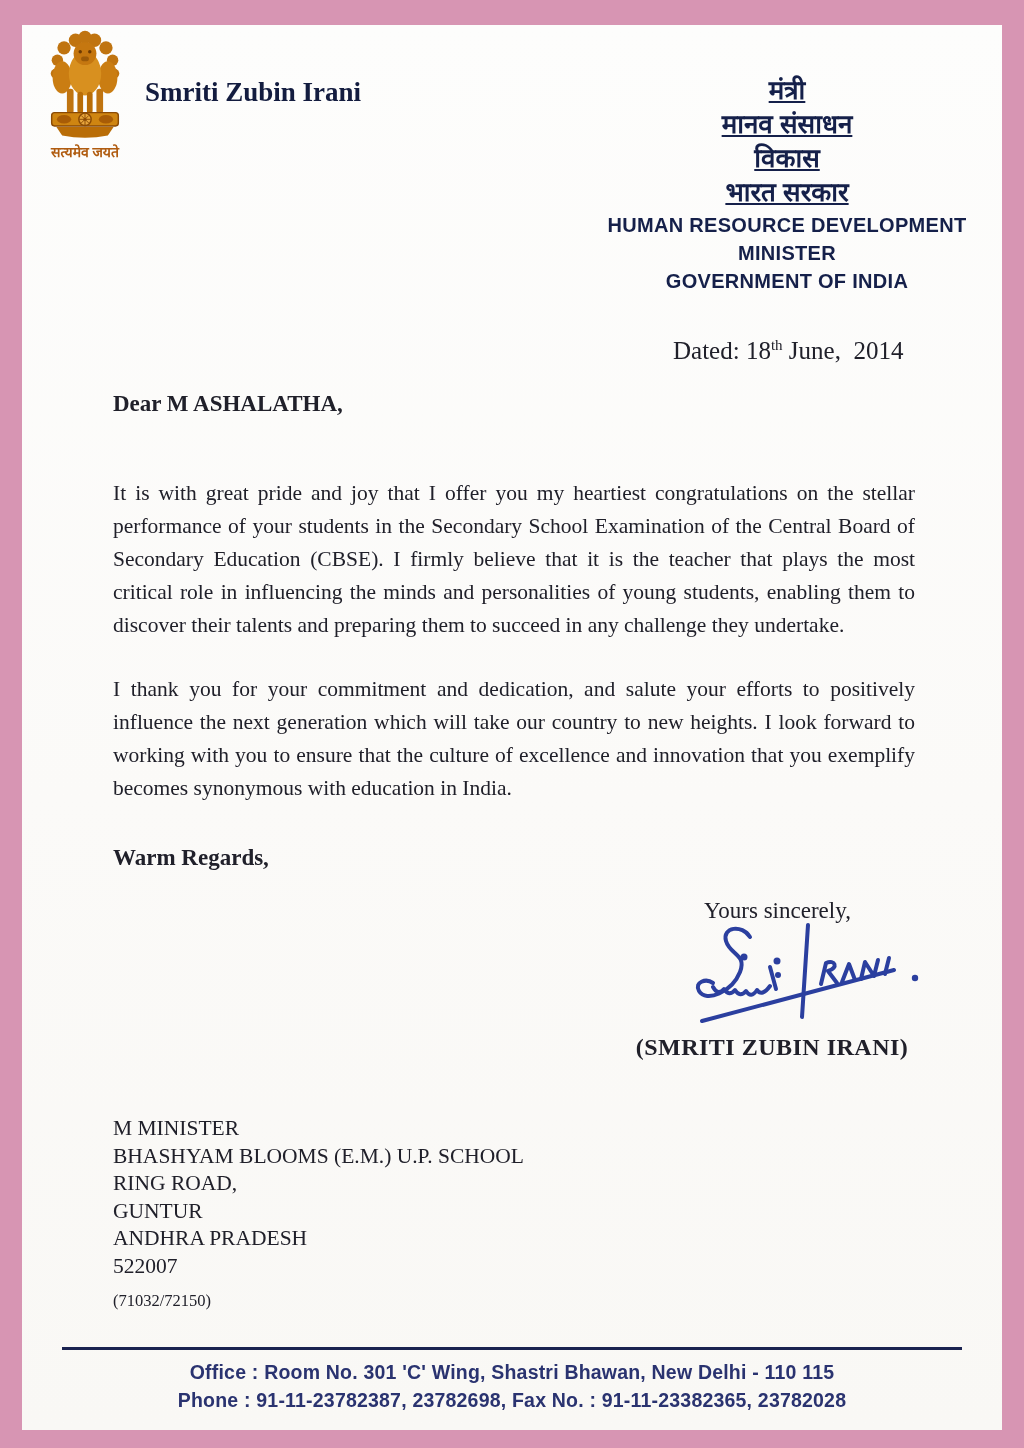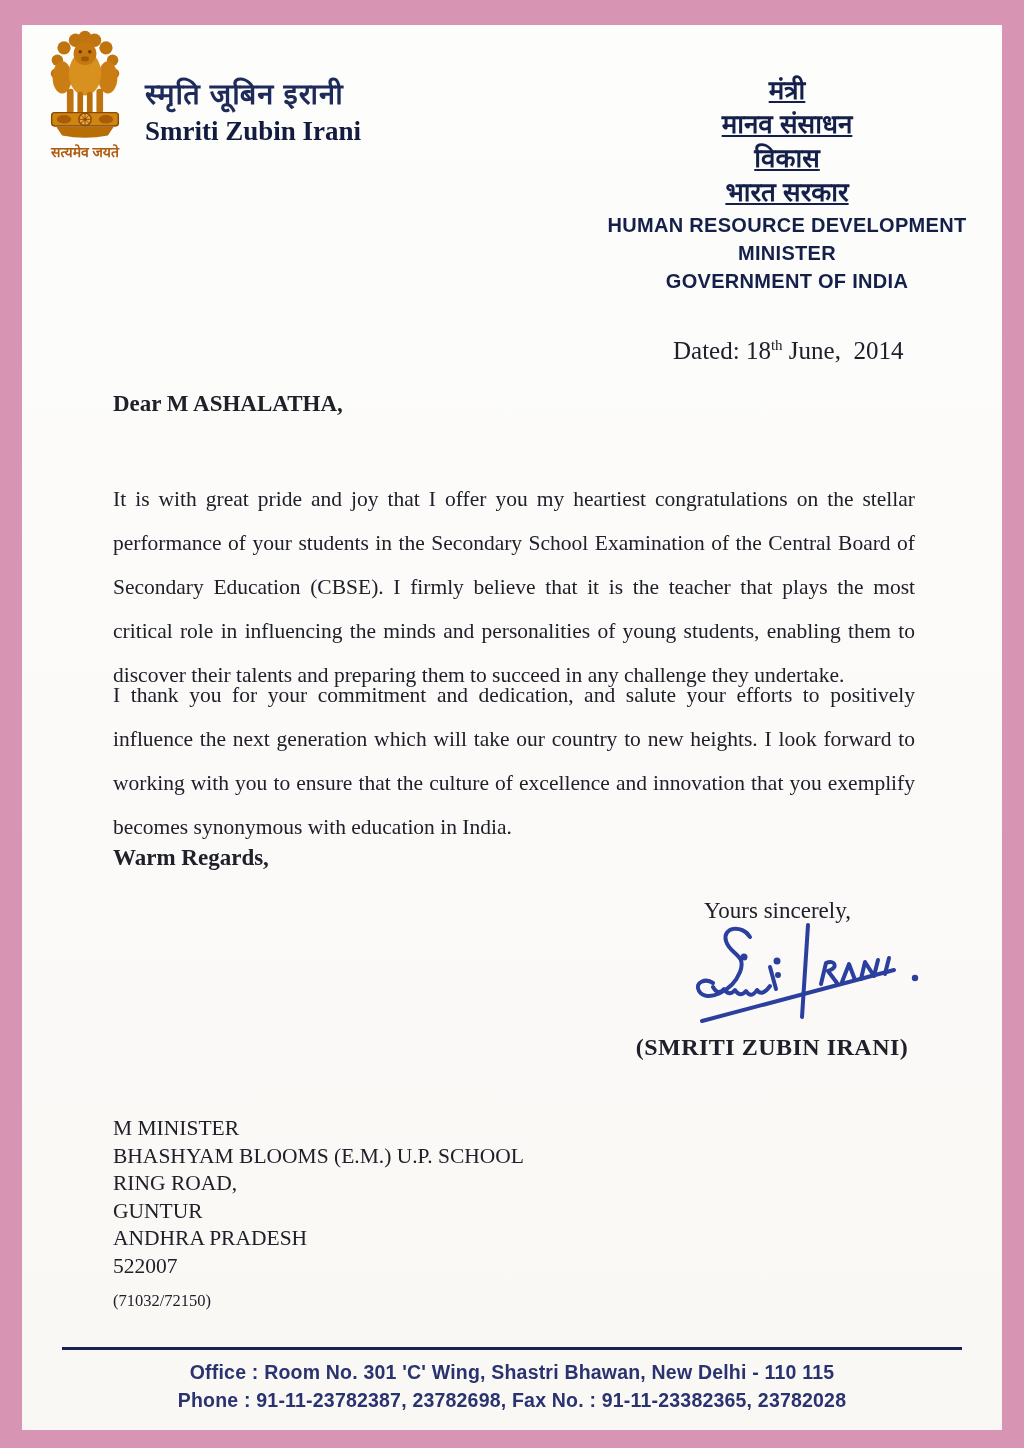--- a/index.html
+++ b/index.html
@@ -62,21 +62,21 @@
     position:absolute;left:651px;top:312px;
     font-size:25px;white-space:pre-wrap;
   }
   .date-line sup{font-size:15px;vertical-align:super;line-height:0;}
   .salutation{
     position:absolute;left:91px;top:366px;
     font-size:23px;font-weight:bold;
   }
   .para{
     position:absolute;left:91px;width:802px;
-    font-size:21.5px;line-height:44px;
+    font-size:21.5px;line-height:33px;
     text-align:justify;text-align-last:left;
   }
   .para-1{top:452px;}
   .para-2{top:648px;}
   .closing{
     position:absolute;left:91px;top:820px;
     font-size:23px;font-weight:bold;
   }
   .signoff{
     position:absolute;left:682px;top:873px;
@@ -148,21 +148,20 @@
         <circle cx="42" cy="92" r="6.5" fill="#e8a63c" stroke="#8a4a04" stroke-width="1.5"></circle>
         <circle cx="42" cy="92" r="1.6" fill="#8a4a04"></circle>
         <path d="M42,86 L42,98 M36,92 L48,92 M38,88 L46,96 M46,88 L38,96" stroke="#8a4a04" stroke-width="1"></path>
 
         <path d="M12,100 L72,100 L66,109 Q42,114 18,109 Z" fill="#b96d07"></path>
       </svg>
       <div class="emblem-motto">सत्यमेव जयते</div>
     </div>
 
     <div class="sender-block">
-      <div class="sender-hindi">स्मृति जूबिन इरानी</div>
       <div class="sender-name">Smriti Zubin Irani</div>
     </div>
 
     <div class="office-block">
       <div class="office-hindi-line">मंत्री</div>
       <div class="office-hindi-line">मानव संसाधन</div>
       <div class="office-hindi-line">विकास</div>
       <div class="office-hindi-line">भारत सरकार</div>
       <div class="office-english">
         <div class="office-english-line">HUMAN RESOURCE DEVELOPMENT</div>

